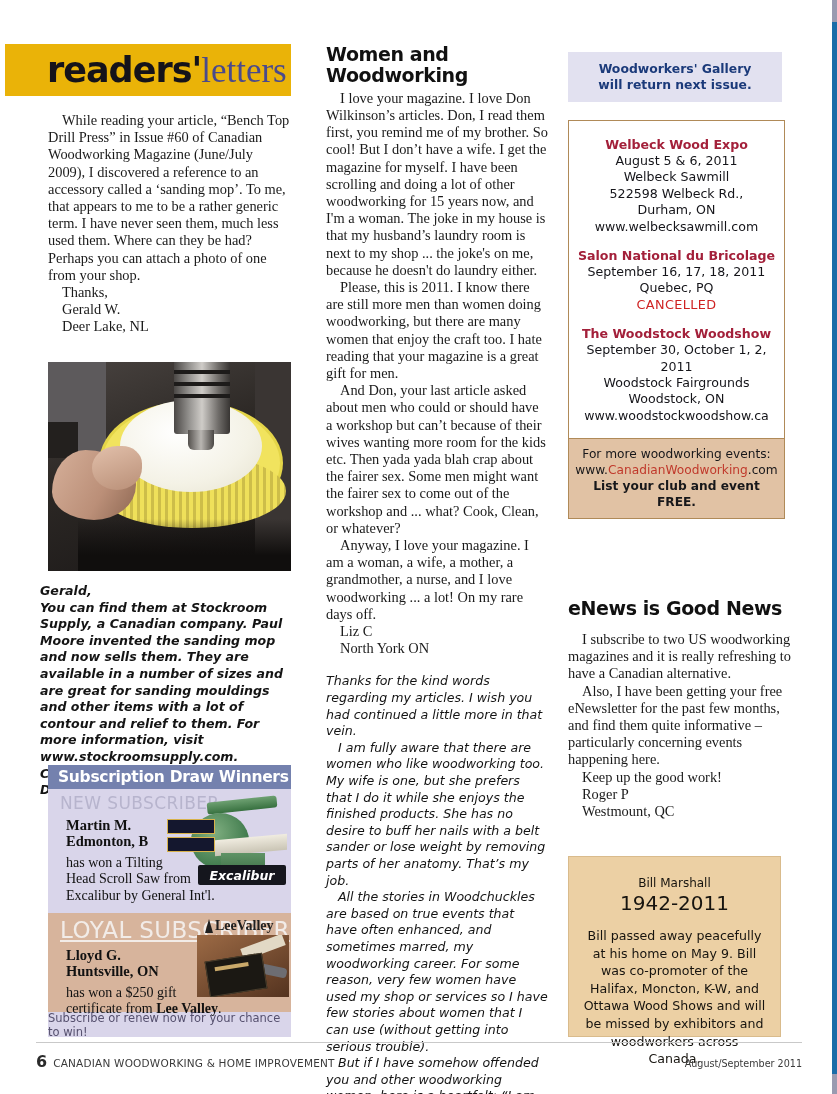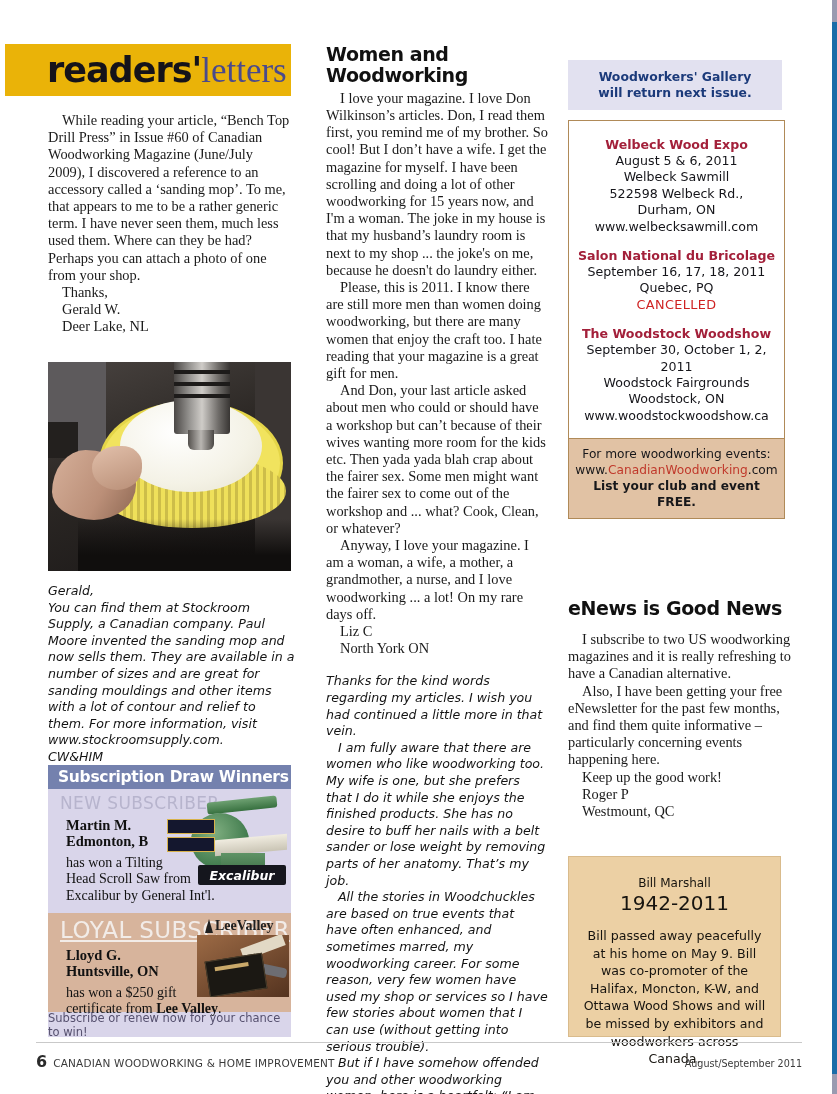--- a/index.html
+++ b/index.html
@@ -141,21 +141,21 @@
   .lv-logo span{font-family:"Liberation Serif", serif;font-weight:bold;font-size:14px;color:#1f1f1f;}
   .lv-tree{width:8px;height:14px;background:#1f1f1f;clip-path:polygon(50% 0,100% 100%,0 100%);margin-right:2px;}
   .lv-img{position:absolute;right:2px;top:22px;width:92px;height:62px;background:linear-gradient(150deg,#9c6a45,#54331f);overflow:hidden;}
   .lv-card{position:absolute;left:10px;top:22px;width:56px;height:34px;background:#1b1813;transform:rotate(-9deg);border:1px solid #4a3e2c;}
   .lv-card i{display:block;margin:6px 0 0 8px;width:34px;height:4px;background:#caa96a;}
   .lv-tool{position:absolute;right:4px;top:6px;width:44px;height:12px;background:#e2d9c5;transform:rotate(-20deg);}
   .lv-tool2{position:absolute;right:2px;top:30px;width:36px;height:10px;background:#6d6d72;transform:rotate(12deg);border-radius:4px;}
 
   
   .gallery-notice{
-    position:absolute;left:568px;top:60px;width:214px;height:50px;background:#e2e1f0;
+    position:absolute;left:568px;top:52px;width:214px;height:50px;background:#e2e1f0;
     display:flex;flex-direction:column;align-items:center;justify-content:center;
   }
   .gallery-notice span{
     font-family:"DejaVu Sans", sans-serif;font-weight:bold;font-size:12.4px;color:#1b3a7a;line-height:16px;
   }
 
   
   .events{position:absolute;left:568px;top:120px;width:215px;border:1px solid #b08a58;background:#fff;}
   .events-head{height:44px;background:#b07d4e;display:flex;align-items:center;justify-content:center;}
   .events-head span{
@@ -233,21 +233,21 @@
         <b></b>
         <b></b>
         <b></b>
       </div>
     <div class="ph-jaw"></div>
     <div class="ph-hand"></div>
     <div class="ph-hand2"></div>
     <div class="ph-shadow"></div>
   </div>
 
-  <div class="col" style="left:48px;top:583px;width:248px;">
+  <div class="col" style="left:40px;top:583px;width:248px;font-weight:bold;">
     <p class="reply">Gerald,</p>
     <p class="reply">You can find them at Stockroom Supply, a Canadian company. Paul Moore invented the sanding mop and now sells them. They are available in a number of sizes and are great for sanding mouldings and other items with a lot of contour and relief to them. For more information, visit www.stockroomsupply.com.</p>
     <p class="reply">CW&amp;HIM</p>
     <p class="reply">Don Wilkinson</p>
   </div>
 
   <div class="subbox">
     <div class="sub-banner">
       <span>Subscription Draw Winners</span>
     </div>

